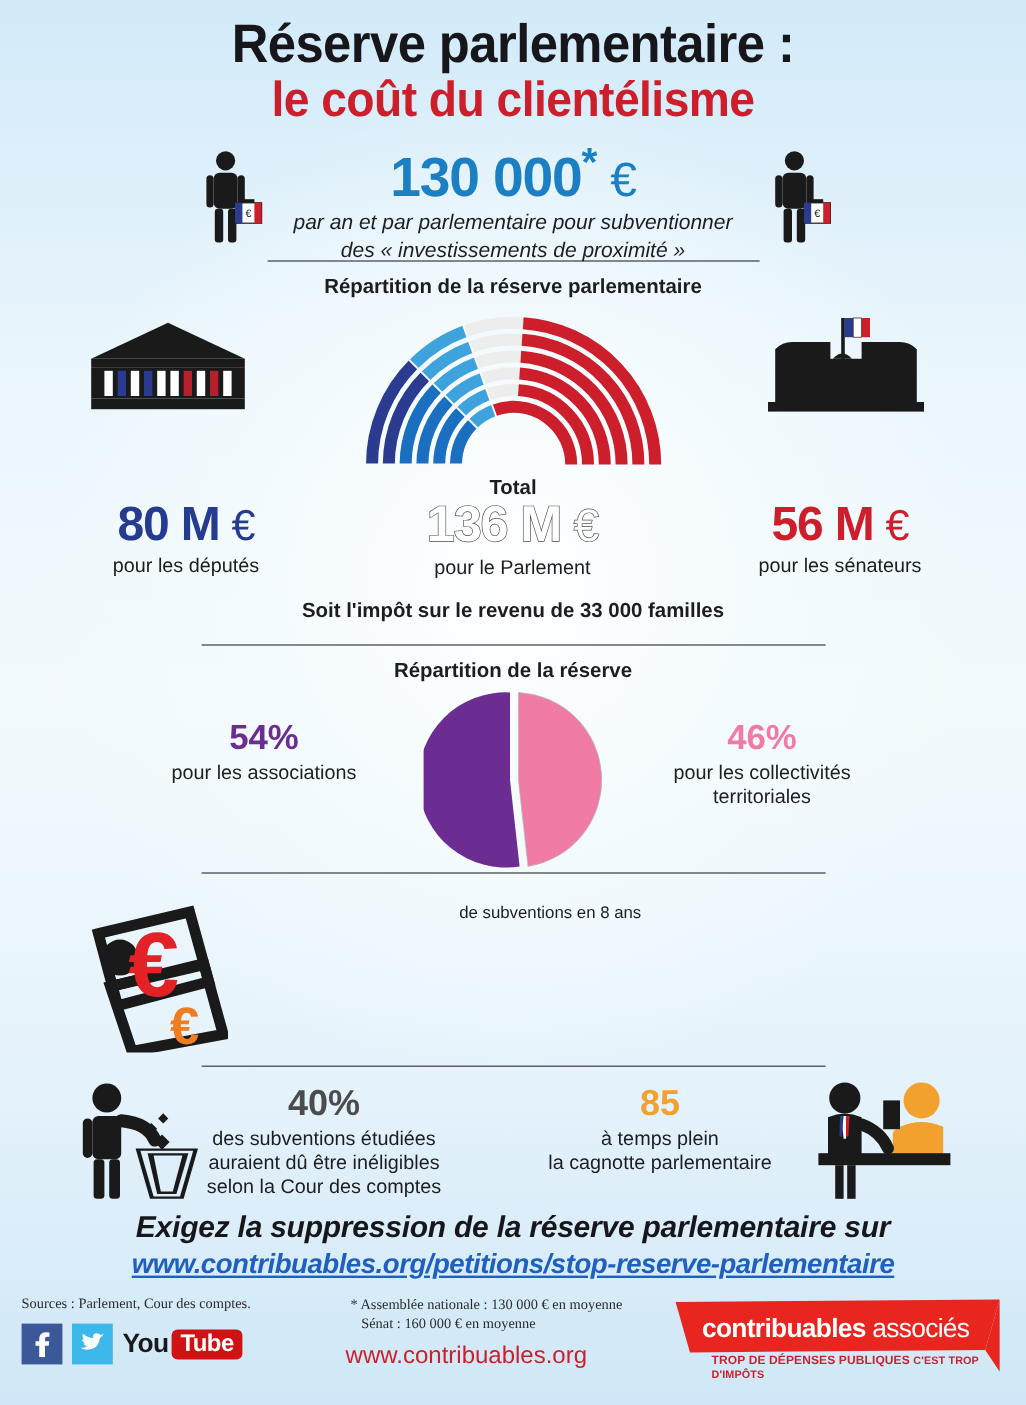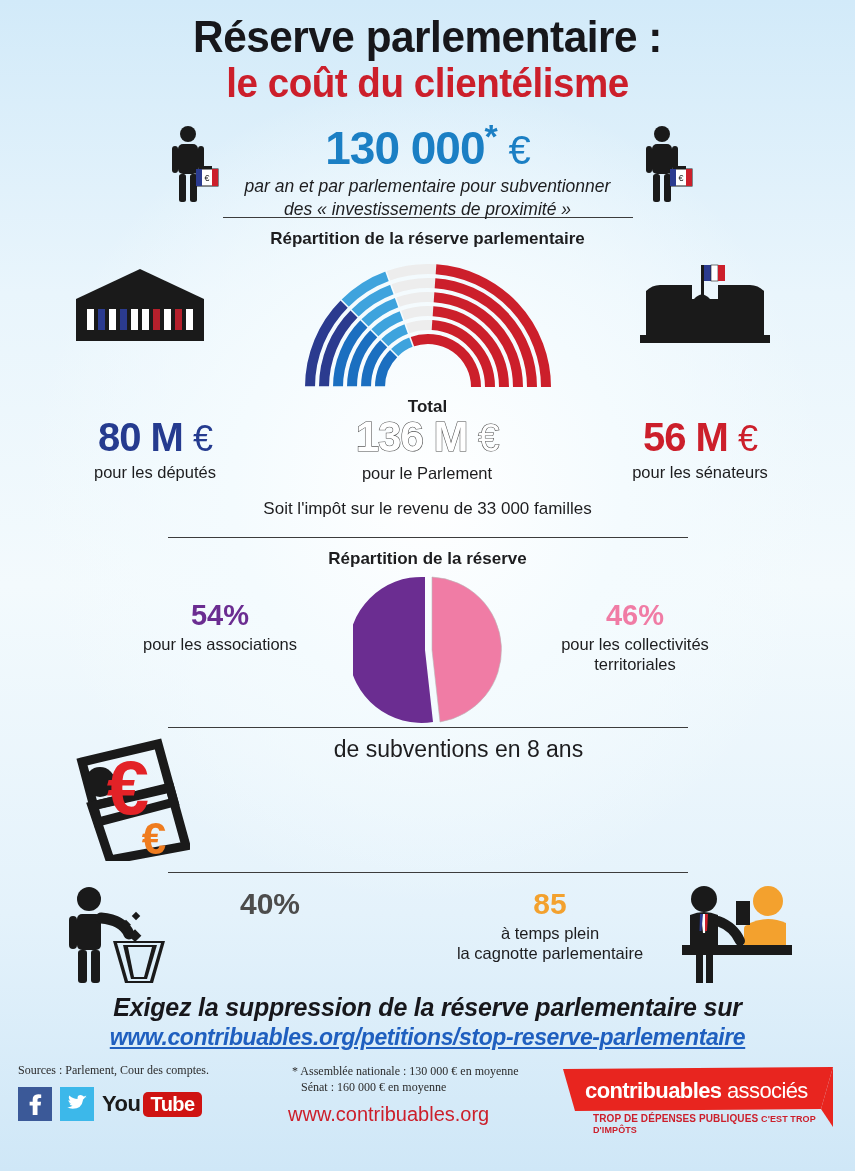--- a/index.html
+++ b/index.html
@@ -74,21 +74,21 @@
   .navy{color:#253b8f;}
   .red{color:#cc1f2b;}
   .outline-num{
     font-size:42px;font-weight:bold;letter-spacing:-1px;line-height:1;
     color:#ffffff;
     -webkit-text-stroke:1.1px #4b4b4b;
     paint-order:stroke fill;
   }
   .outline-num .eur{font-weight:normal;font-size:38px;}
   .impot{
-    font-size:17px;font-weight:normal;color:#1d1d1f;margin-top:2px;
+    font-size:17px;font-weight:bold;color:#1d1d1f;margin-top:2px;
   }
   #bld-an{position:absolute;left:70px;top:10px;}
   #bld-senat{position:absolute;left:630px;top:0px;}
 
   
   #pie-wrap{position:relative;height:150px;margin-top:6px;}
   #pie{position:absolute;left:50%;top:0;transform:translateX(-50%);}
   .pie-side{position:absolute;text-align:center;width:230px;}
   .pie-side.l{left:105px;top:26px;}
   .pie-side.r{left:520px;top:26px;}
@@ -98,21 +98,21 @@
   .pie-cap{font-size:16.5px;color:#1d1d1f;margin-top:5px;line-height:1.2;}
 
   
   #milliard-wrap{position:relative;height:130px;margin-top:4px;}
   #coin-icon{position:absolute;left:70px;top:0px;}
   .milliard{
     font-size:52px;font-weight:bold;color:#cc1f2b;letter-spacing:-1px;
     line-height:1;padding-top:36px;padding-left:60px;
   }
   .milliard .eur{font-weight:bold;}
-  .milliard-sub{font-size:23px;color:#1d1d1f;margin-top:8px;padding-left:62px;}
+  .milliard-sub{font-size:14px;color:#1d1d1f;margin-top:24px;padding-left:62px;}
 
   
   #bottom-stats{position:relative;height:110px;margin-top:6px;}
   .bstat{position:absolute;text-align:center;width:260px;}
   .bstat.one{left:140px;top:10px;}
   .bstat.two{left:420px;top:10px;}
   .bstat .n{font-size:30px;font-weight:bold;line-height:1;}
   .bstat .n.grey{color:#4c4c4c;}
   .bstat .n.orange{color:#f3a12e;}
   .bstat .t{font-size:16.5px;color:#1d1d1f;line-height:1.22;margin-top:4px;}
@@ -396,20 +396,25 @@
         <polygon points="58,60 92,60 82,94 66,94" fill="#1a1a1a"></polygon>
         <polygon points="63,62 87,62 79,92 69,92" fill="#ddeffa"></polygon>
         <rect x="66" y="46" width="9" height="9" fill="#1a1a1a" transform="rotate(45 70 50)"></rect>
         <rect x="58" y="36" width="7" height="7" fill="#1a1a1a" transform="rotate(45 61 39)"></rect>
         <rect x="68" y="28" width="6" height="6" fill="#1a1a1a" transform="rotate(45 71 31)"></rect>
       </svg>
     </span>
 
     <div class="bstat one">
       <div class="n grey">40%</div>
+      <div class="t">
+        <div>des subventions étudiées</div>
+        <div>auraient dû être inéligibles</div>
+        <div>selon la Cour des comptes</div>
+      </div>
     </div>
 
     <div class="bstat two">
       <div class="n orange">85</div>
       <div class="t">
         <div>à temps plein</div>
         <div>la cagnotte parlementaire</div>
       </div>
     </div>
 

